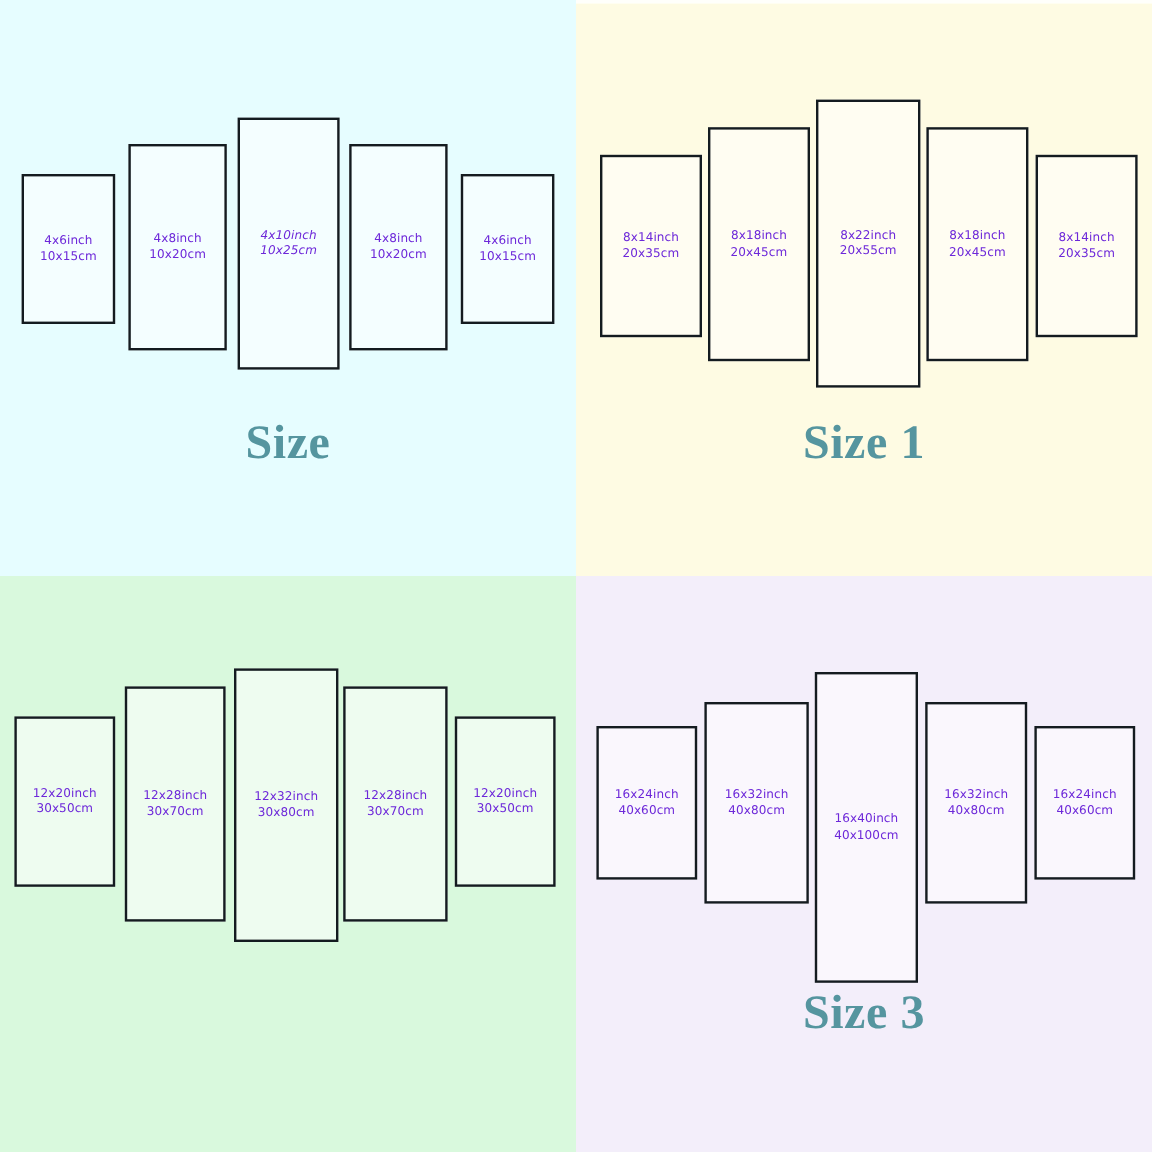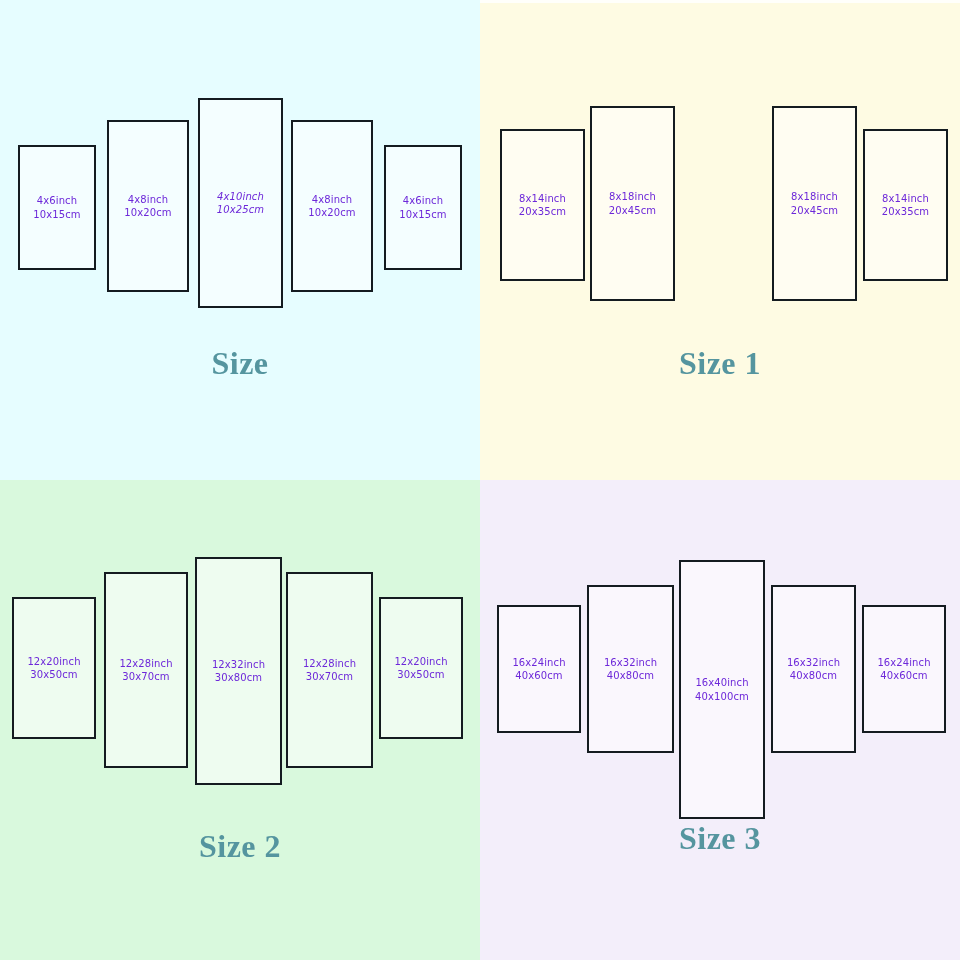--- a/index.html
+++ b/index.html
@@ -57,21 +57,21 @@
     display: block;
   }
   .quad-title {
     position: absolute;
     left: 0;
     width: 480px;
     text-align: center;
     color: #55959f;
     font-family: "Liberation Serif", "DejaVu Serif", serif;
     font-weight: 700;
-    font-size: 32px;
+    font-size: 40px;
     letter-spacing: 0.5px;
   }
   
   #quad-0 { background: #e6fdff; }
   #quad-1 { background: #fefbe3; }
   #quad-2 { background: #d9f9dd; }
   #quad-3 { background: #f3eefa; }
 
   
   #quad-1::before {
@@ -130,20 +130,26 @@
           <span class="ln">8x14inch</span>
           <span class="ln">20x35cm</span>
         </div>
       </div>
       <div class="panel" style="left: 110px; top: 106px; width: 85px; height: 195px;">
         <div class="panel-label">
           <span class="ln">8x18inch</span>
           <span class="ln">20x45cm</span>
         </div>
       </div>
+      <div class="panel" style="left: 200px; top: 83px; width: 87px; height: 240px;">
+        <div class="panel-label">
+          <span class="ln">8x22inch</span>
+          <span class="ln">20x55cm</span>
+        </div>
+      </div>
       <div class="panel" style="left: 292px; top: 106px; width: 85px; height: 195px;">
         <div class="panel-label">
           <span class="ln">8x18inch</span>
           <span class="ln">20x45cm</span>
         </div>
       </div>
       <div class="panel" style="left: 383px; top: 129px; width: 85px; height: 152px;">
         <div class="panel-label">
           <span class="ln">8x14inch</span>
           <span class="ln">20x35cm</span>
@@ -179,21 +185,20 @@
           <span class="ln">30x70cm</span>
         </div>
       </div>
       <div class="panel" style="left: 379px; top: 117px; width: 84px; height: 142px;">
         <div class="panel-label">
           <span class="ln">12x20inch</span>
           <span class="ln">30x50cm</span>
         </div>
       </div>
     </div>
-    <div class="quad-title" style="top: 348px;">Size 2</div>
   </div>
 
   <div class="quadrant" id="quad-3" style="background: rgb(243, 238, 250);">
     <div class="panels">
       <div class="panel" style="left: 17px; top: 125px; width: 84px; height: 128px;">
         <div class="panel-label">
           <span class="ln">16x24inch</span>
           <span class="ln">40x60cm</span>
         </div>
       </div>

